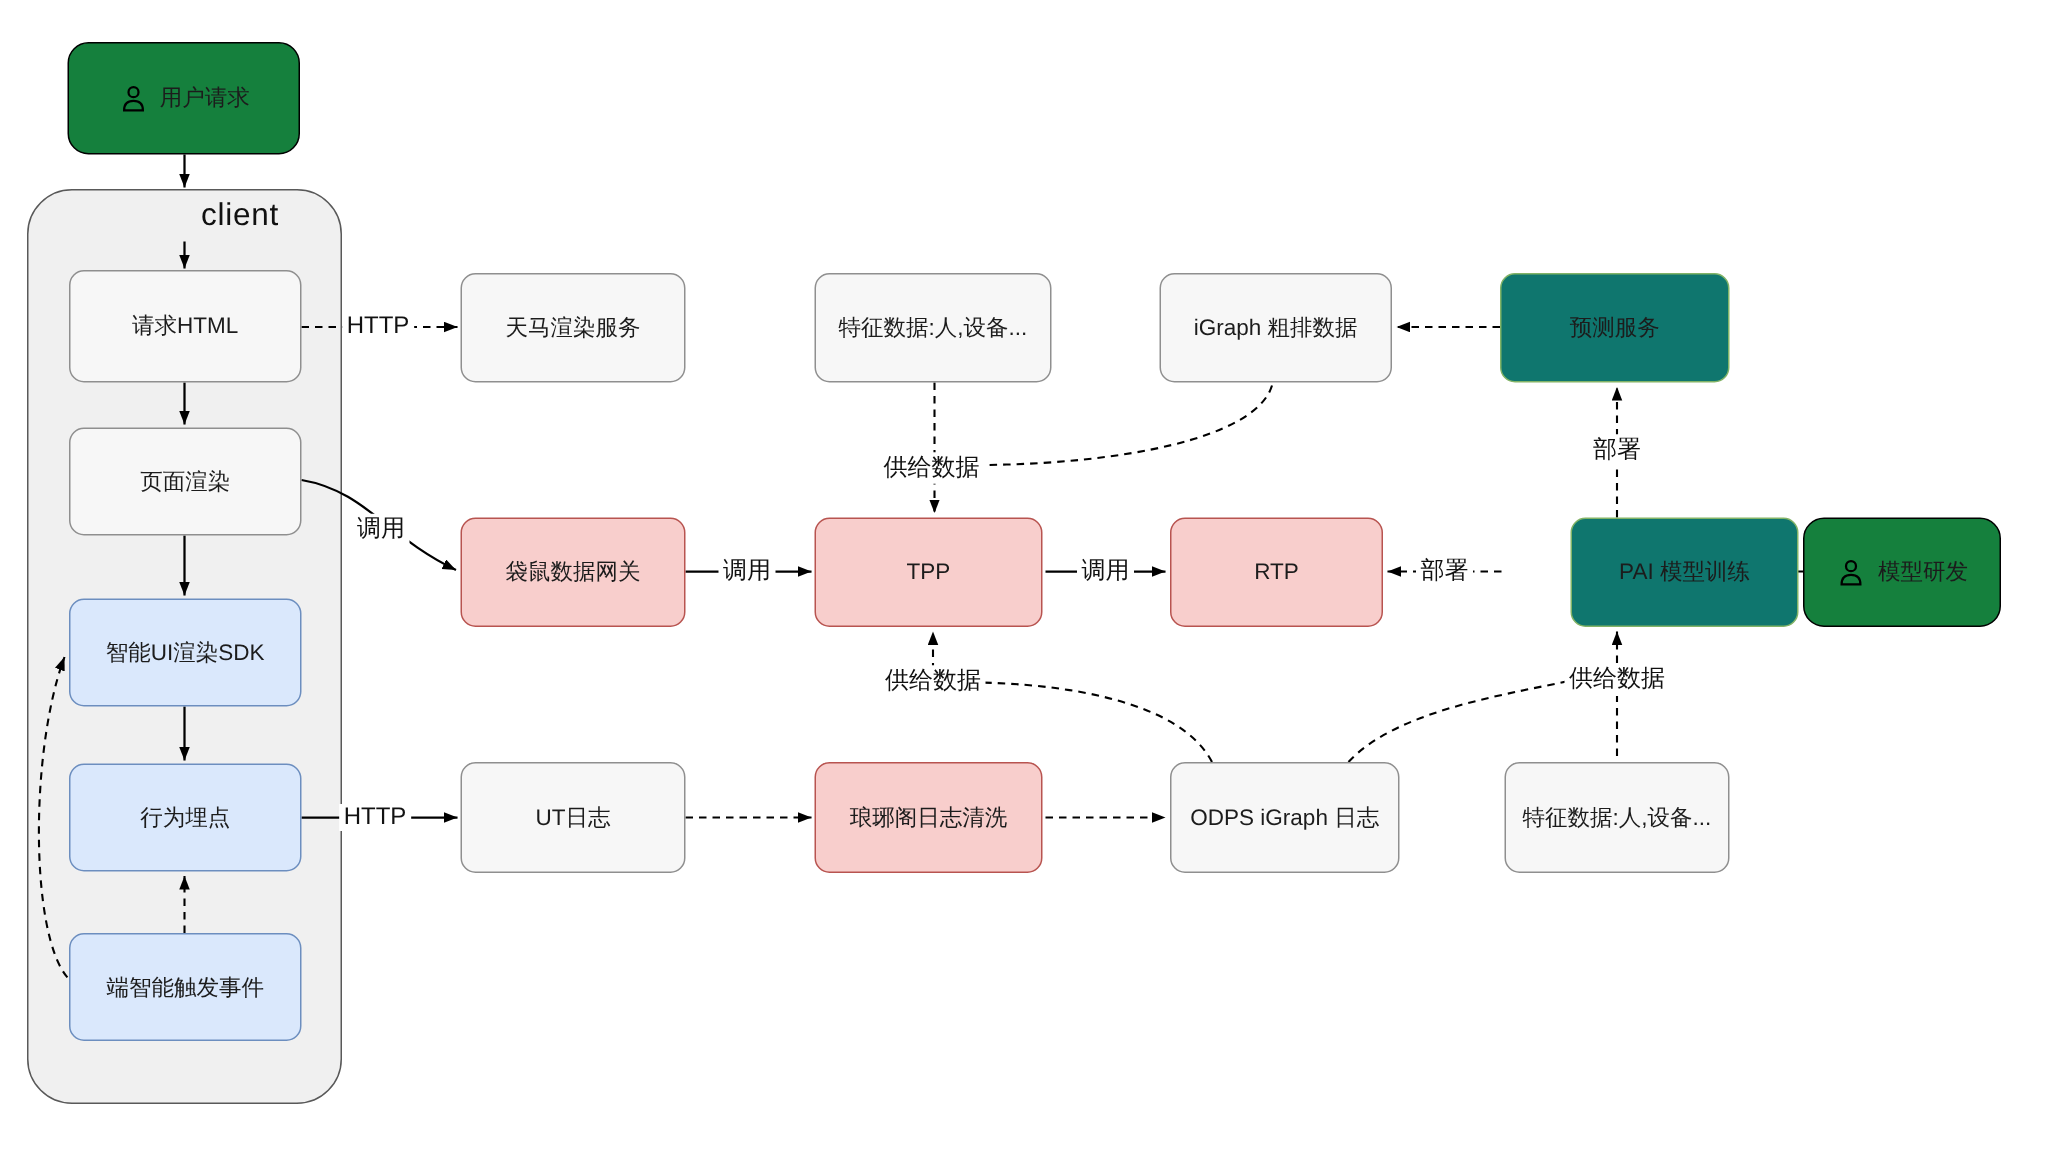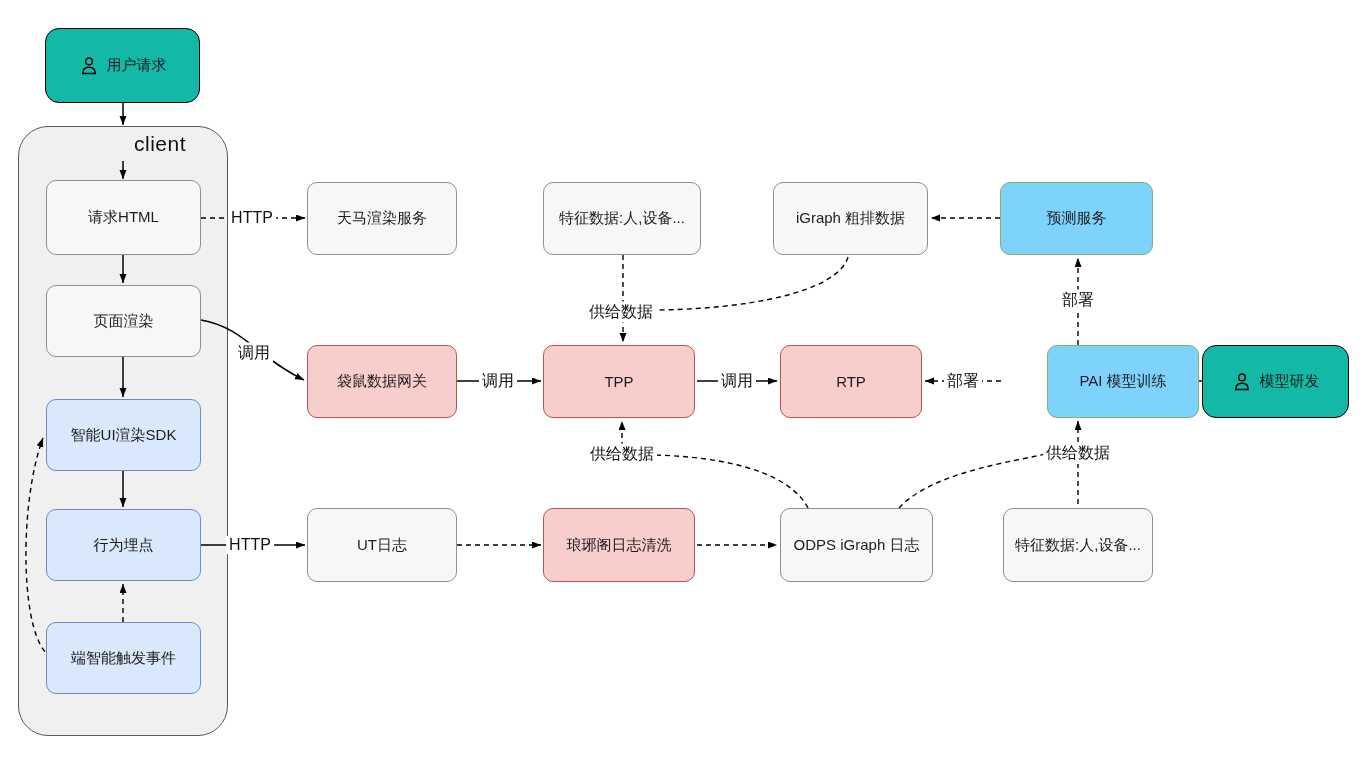--- a/index.html
+++ b/index.html
@@ -16,23 +16,23 @@
     z-index:2;letter-spacing:.5px;
   }
   svg.edges{position:absolute;left:0;top:0;z-index:2;}
   .node{
     position:absolute;display:flex;align-items:center;justify-content:center;
     border-radius:10px;font-size:15px;color:#1c1c1c;box-sizing:border-box;
     z-index:3;text-align:center;gap:8px;padding:4px;
   }
   .node.gray{background:#F7F7F7;border:1px solid #8f8f8f;}
   .node.red{background:#F8CECC;border:1px solid #B85450;}
-  .node.green{background:#7dd3fc;border:1px solid #82B366;}
+  .node.green{background:#0f766e;border:1px solid #82B366;}
   .node.blue{background:#DAE8FC;border:1px solid #6C8EBF;}
-  .node.white{background:#14b8a6;border:1.6px solid #000;border-radius:14px;}
+  .node.white{background:#15803d;border:1.6px solid #000;border-radius:14px;}
   .elabel{
     position:absolute;transform:translate(-50%,-50%);background:#ffffff;
     font-size:16px;color:#111;padding:0 3px;white-space:nowrap;z-index:4;
   }
   .person-icon{flex:0 0 auto;display:inline-flex;}
 </style>
 </head>
 <body>
 
 <div id="canvas">
@@ -121,21 +121,21 @@
   </div>
   <div class="node red" style="left:543px;top:345px;width:152px;height:73px;">
     <span>TPP</span>
   </div>
   <div class="node red" style="left:780px;top:345px;width:142px;height:73px;">
     <span>RTP</span>
   </div>
   <div class="node green" style="left:1003px;top:345px;width:152px;height:73px;margin-left:44px;">
     <span>PAI 模型训练</span>
   </div>
-  <div class="node white" style="left:1202px;top:345px;width:147px;height:73px;align-items:center;">
+  <div class="node white" style="left:1202px;top:345px;width:132px;height:73px;align-items:center;">
     <span class="person-icon">
       <svg width="20" height="20" viewBox="0 0 24 24">
           <circle cx="12" cy="6.5" r="4" fill="none" stroke="#000" stroke-width="1.8"></circle>
           <path d="M4.5,21 C4.5,15.5 7.5,13.5 12,13.5 C16.5,13.5 19.5,15.5 19.5,21 Z" fill="none" stroke="#000" stroke-width="1.8"></path>
         </svg>
     </span>
     <span>模型研发</span>
   </div>
 
   <div class="node gray" style="left:307px;top:508px;width:150px;height:74px;">

